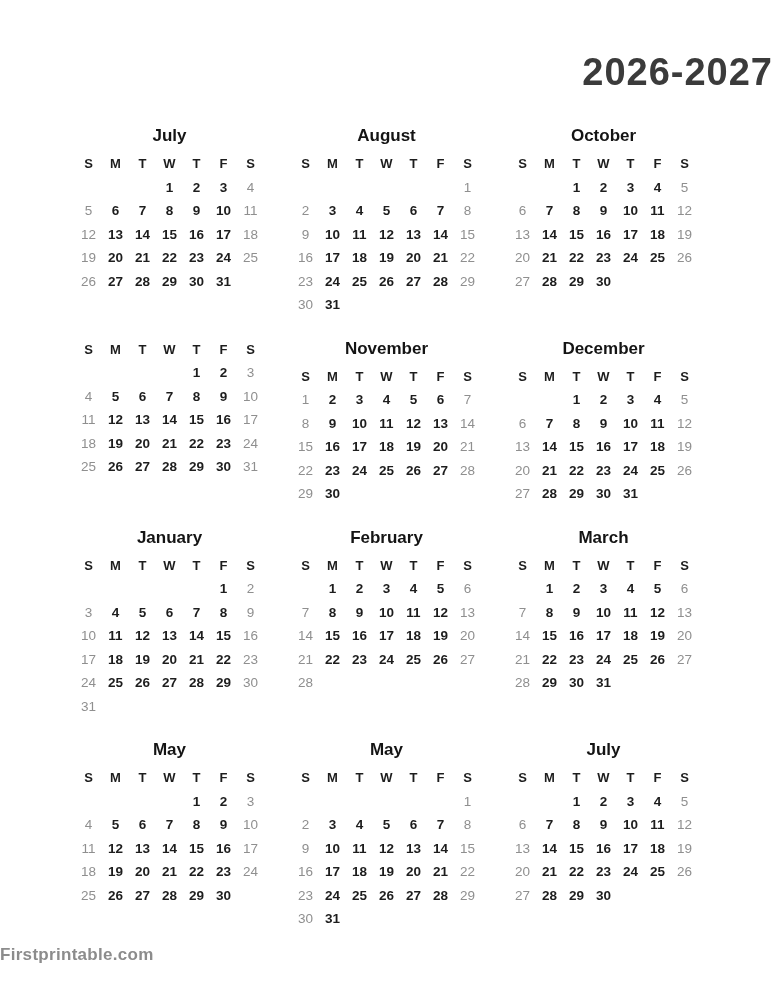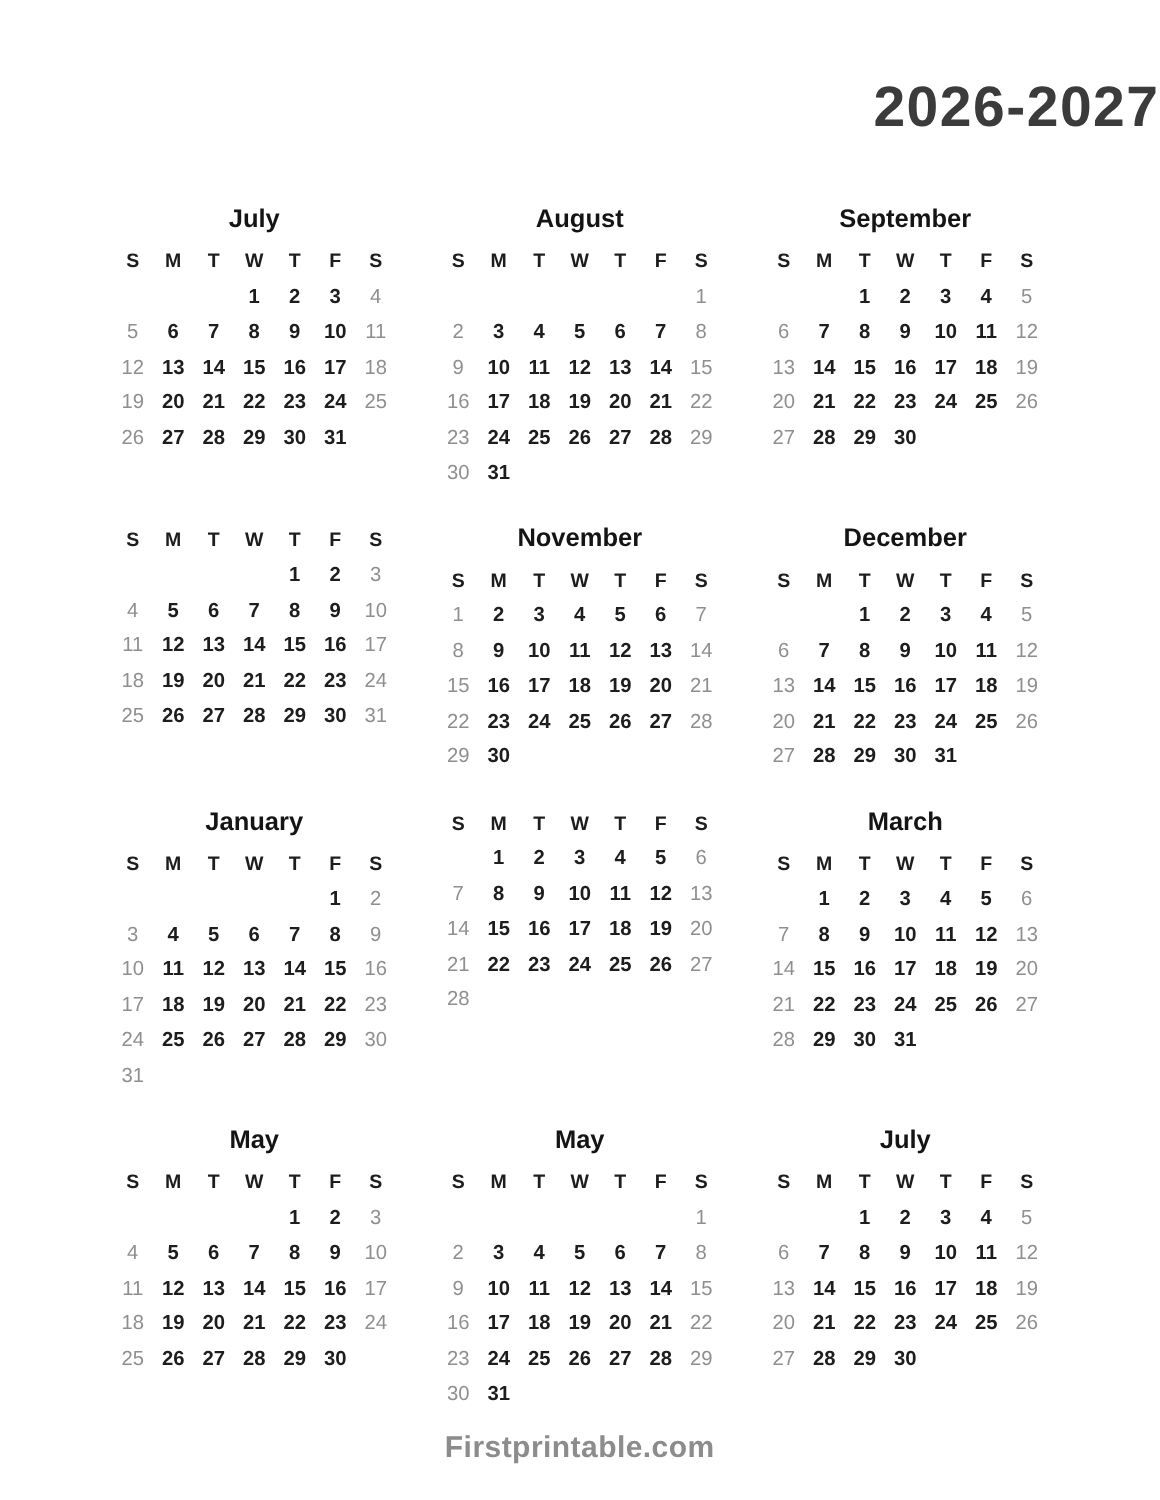--- a/index.html
+++ b/index.html
@@ -20,21 +20,21 @@
   .page-title{
     margin:49px 0 0;
     text-align:right;
     font-size:38px;
     line-height:46px;
     font-weight:700;
     letter-spacing:1px;
     color:var(--title-color);
   }
   .calendar-grid{
-    margin-top:40px;
+    margin-top:30px;
     display:grid;
     grid-template-columns:repeat(3,189px);
     column-gap:28px;
     row-gap:21px;
     justify-content:center;
     align-items:start;
   }
   .month{width:189px;}
   .month-title{
     margin:0 0 5px;
@@ -57,22 +57,22 @@
     color:var(--weekday-color);
     white-space:nowrap;
   }
   .cell.header-cell{font-size:13px;}
   .cell.weekend{
     color:var(--weekend-color);
     font-weight:400;
   }
   .page-footer{
     margin-top:12px;
-    text-align:center;
-    font-size:20px;
+    text-align:left;
+    font-size:17px;
     line-height:24px;
     font-weight:700;
     color:var(--footer-color);
     letter-spacing:0.3px;
   }
 </style>
 </head>
 <body>
 
 <h1 class="page-title">2026-2027</h1>
@@ -195,21 +195,21 @@
         <span class="cell weekend">30</span>
         <span class="cell">31</span>
         <span class="cell"></span>
         <span class="cell"></span>
         <span class="cell"></span>
         <span class="cell"></span>
         <span class="cell weekend"></span>
       </div>
     </section>
     <section class="month">
-      <h2 class="month-title">September</h2>
+      <h2 class="month-title">October</h2>
       <div class="day-row">
         <span class="cell header-cell">S</span>
         <span class="cell header-cell">M</span>
         <span class="cell header-cell">T</span>
         <span class="cell header-cell">W</span>
         <span class="cell header-cell">T</span>
         <span class="cell header-cell">F</span>
         <span class="cell header-cell">S</span>
       </div>
       <div class="day-row">
@@ -488,20 +488,21 @@
         <span class="cell weekend">31</span>
         <span class="cell"></span>
         <span class="cell"></span>
         <span class="cell"></span>
         <span class="cell"></span>
         <span class="cell"></span>
         <span class="cell weekend"></span>
       </div>
     </section>
     <section class="month">
+      <h2 class="month-title">February</h2>
       <div class="day-row">
         <span class="cell header-cell">S</span>
         <span class="cell header-cell">M</span>
         <span class="cell header-cell">T</span>
         <span class="cell header-cell">W</span>
         <span class="cell header-cell">T</span>
         <span class="cell header-cell">F</span>
         <span class="cell header-cell">S</span>
       </div>
       <div class="day-row">

